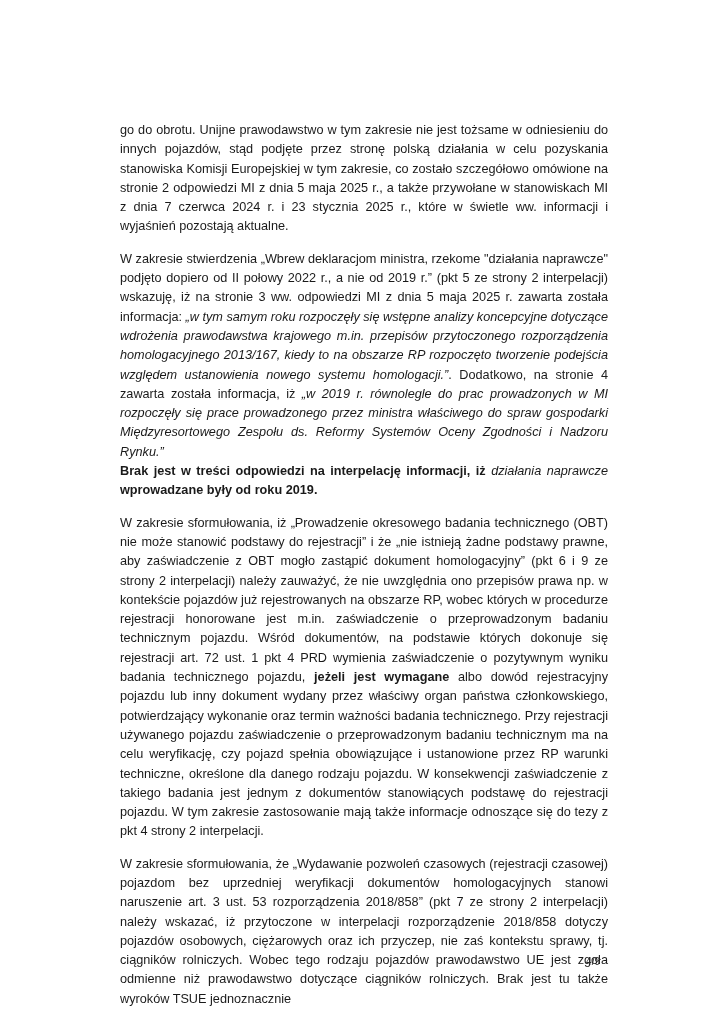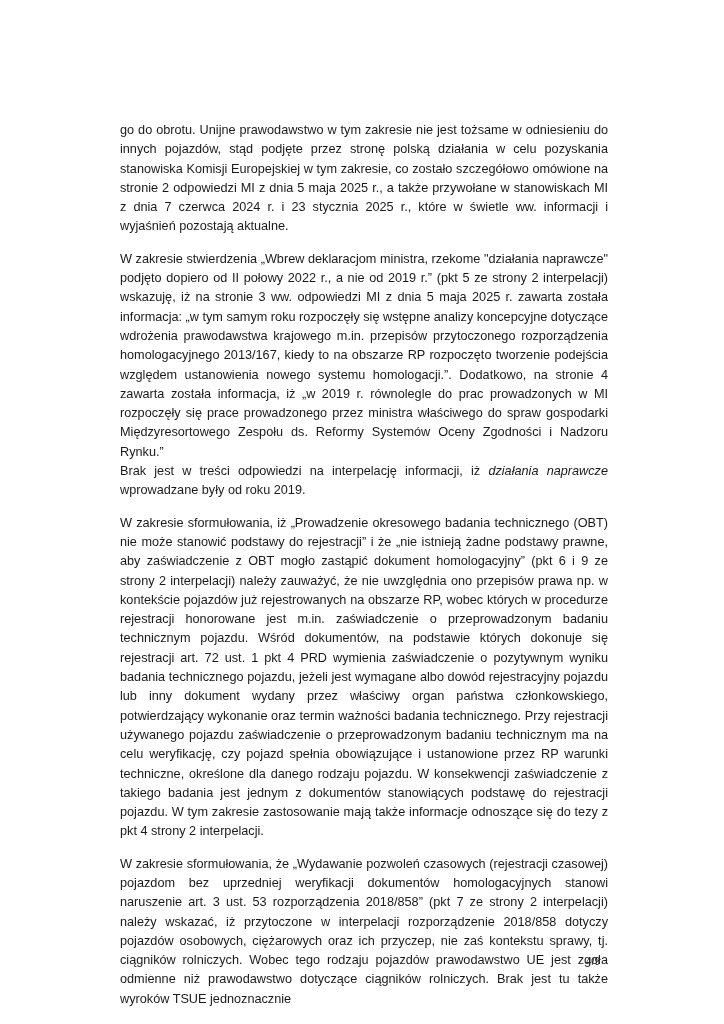--- a/index.html
+++ b/index.html
@@ -24,22 +24,22 @@
     width: 488px;
     font-size: 12.7px;
     line-height: 19.3px;
     text-align: justify;
   }
   .content p.para {
     margin: 0 0 13px 0;
     padding: 0;
   }
   .run-normal { font-style: normal; font-weight: normal; }
-  .run-italic { font-weight: normal; }
-  .run-bold { font-style: normal; font-weight: normal; }
+  .run-italic { font-style: italic; font-weight: normal; }
+  .run-bold { font-style: normal; font-weight: bold; }
   .run-bold-italic { font-style: italic; font-weight: normal; }
   .footer {
     position: absolute;
     left: 120px;
     top: 955px;
     width: 480px;
     text-align: right;
     font-size: 10px;
     line-height: 14px;
     color: #2b2b2b;

